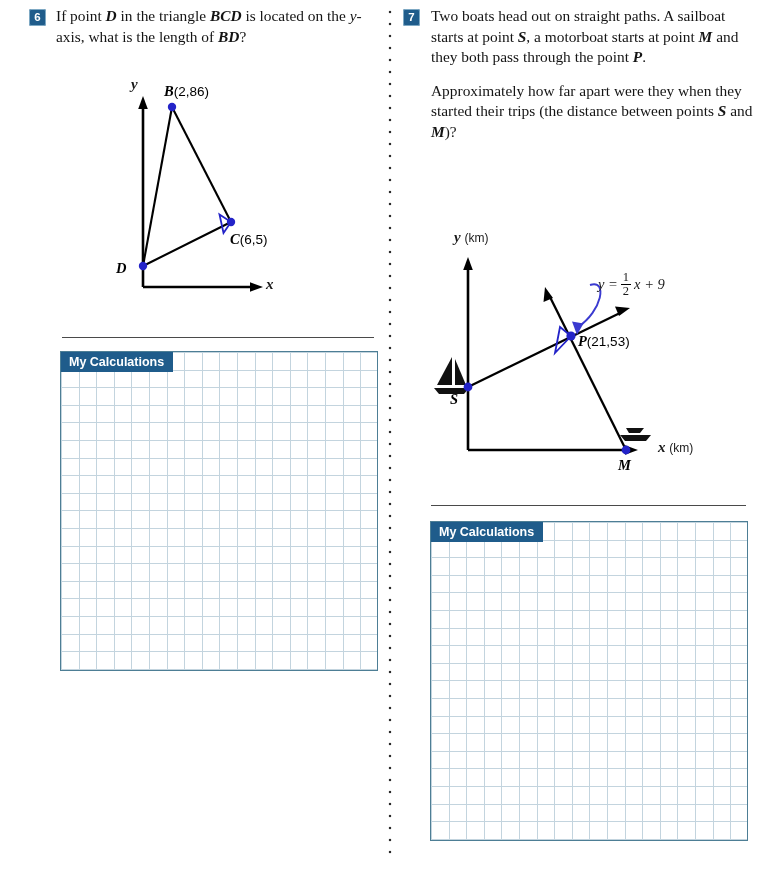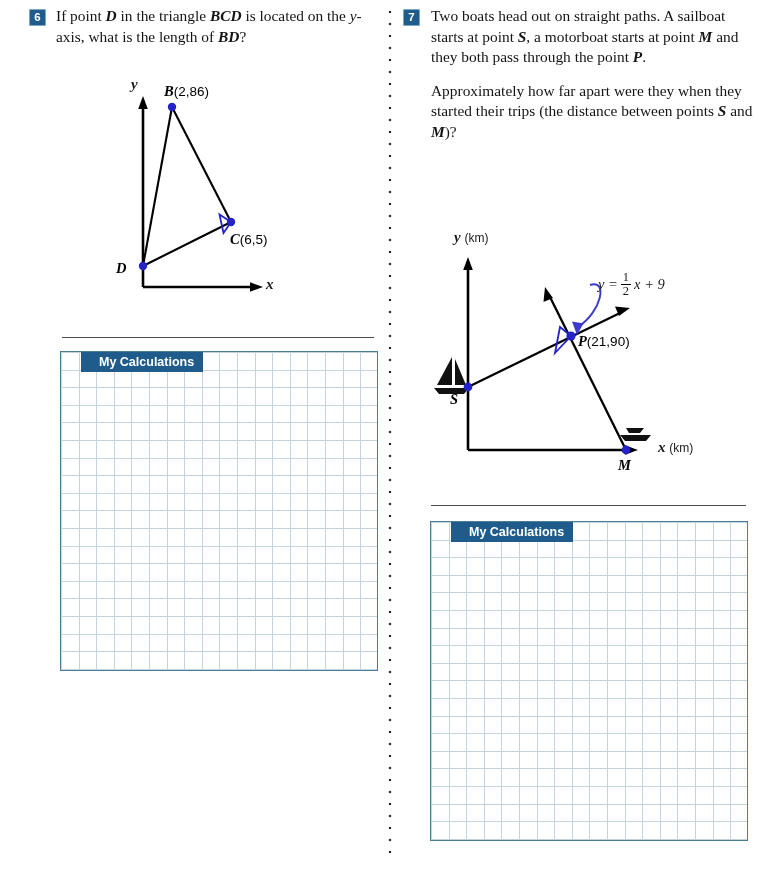--- a/index.html
+++ b/index.html
@@ -77,29 +77,28 @@
       repeating-linear-gradient(to bottom, #c3d4de 0 1px, transparent 1px 17.6px),
       #ffffff;
     border: 1.5px solid #4d7e95;
     box-sizing: border-box;
   }
   .calc-title {
     position: absolute;
     left: 0px;
     top: 0px;
     height: 20px;
-    padding: 0 9px 0 18px;
+    padding: 0 9px 0 8px;
     background: #1f5c8b;
     color: #ffffff;
     font-family: "Liberation Sans", sans-serif;
     font-weight: bold;
     font-size: 12.5px;
     line-height: 20px;
     white-space: nowrap;
-    margin-left: 20px;
   }
 
   
   .figure { position: absolute; }
   .fig-label {
     position: absolute;
     font-family: "Liberation Serif", serif;
     font-size: 14.5px;
     white-space: nowrap;
     color: #000000;
@@ -266,21 +265,21 @@
     </div>
 
     
     <div class="fig-label" style="left:20px; top:156px;">
       <span class="pt">S</span>
     </div>
     <div class="fig-label" style="left:188px; top:222px;">
       <span class="pt">M</span>
     </div>
     <div class="fig-label" style="left:148px; top:98px;">
-      <span class="pt">P</span><span class="coord">(21,90)</span>
+      <span class="pt">P</span><span class="coord">(21,53)</span>
     </div>
   </div>
 
   <div class="rule" style="left:33px; top:505px; width:315px;"></div>
 
   <div class="calc-box" style="left:32px; top:521px; width:318px; height:320px;">
     <div class="calc-title">My Calculations</div>
   </div>
 
 </div>

